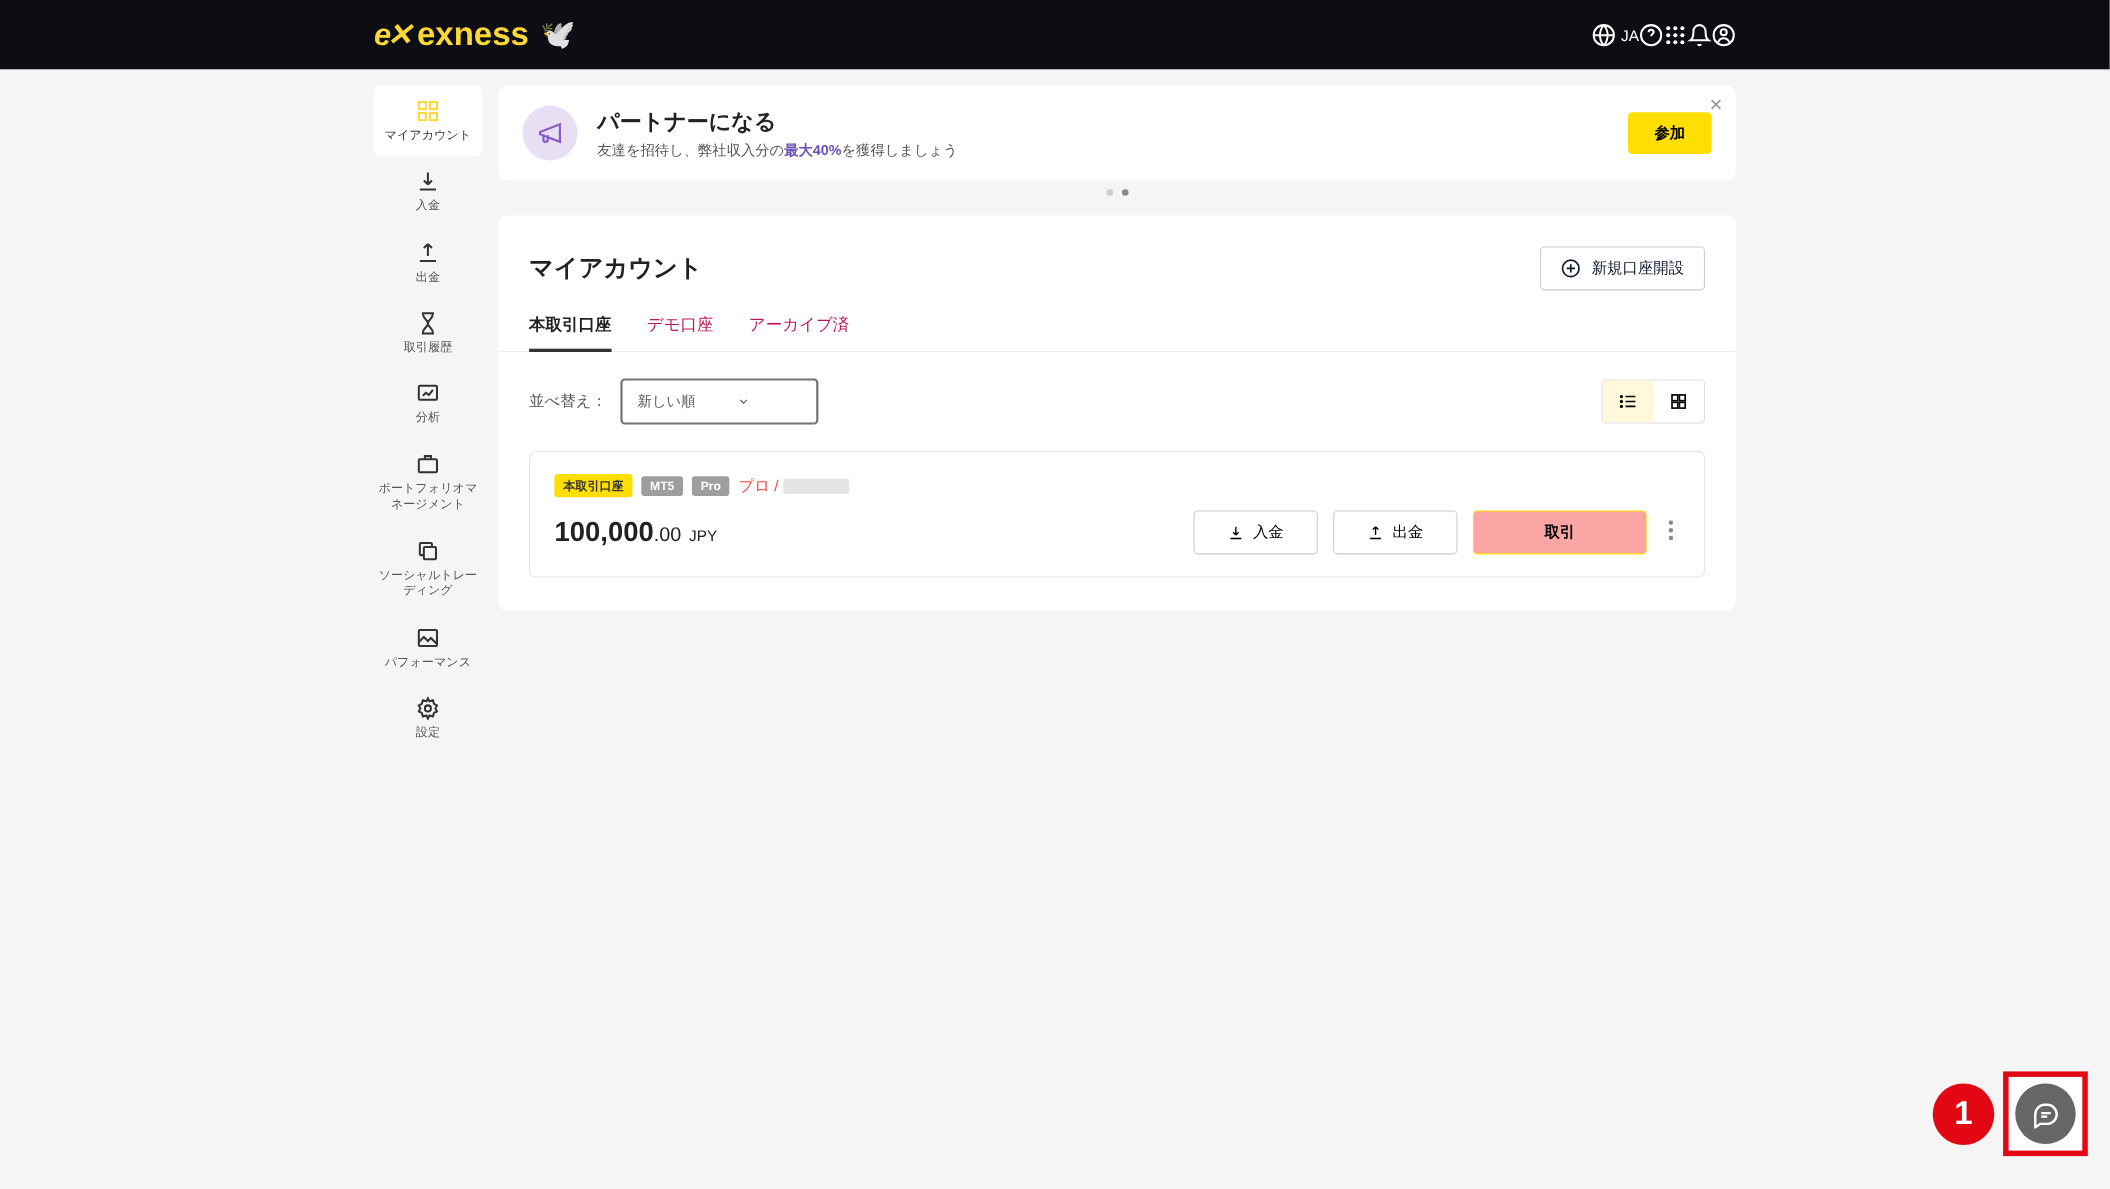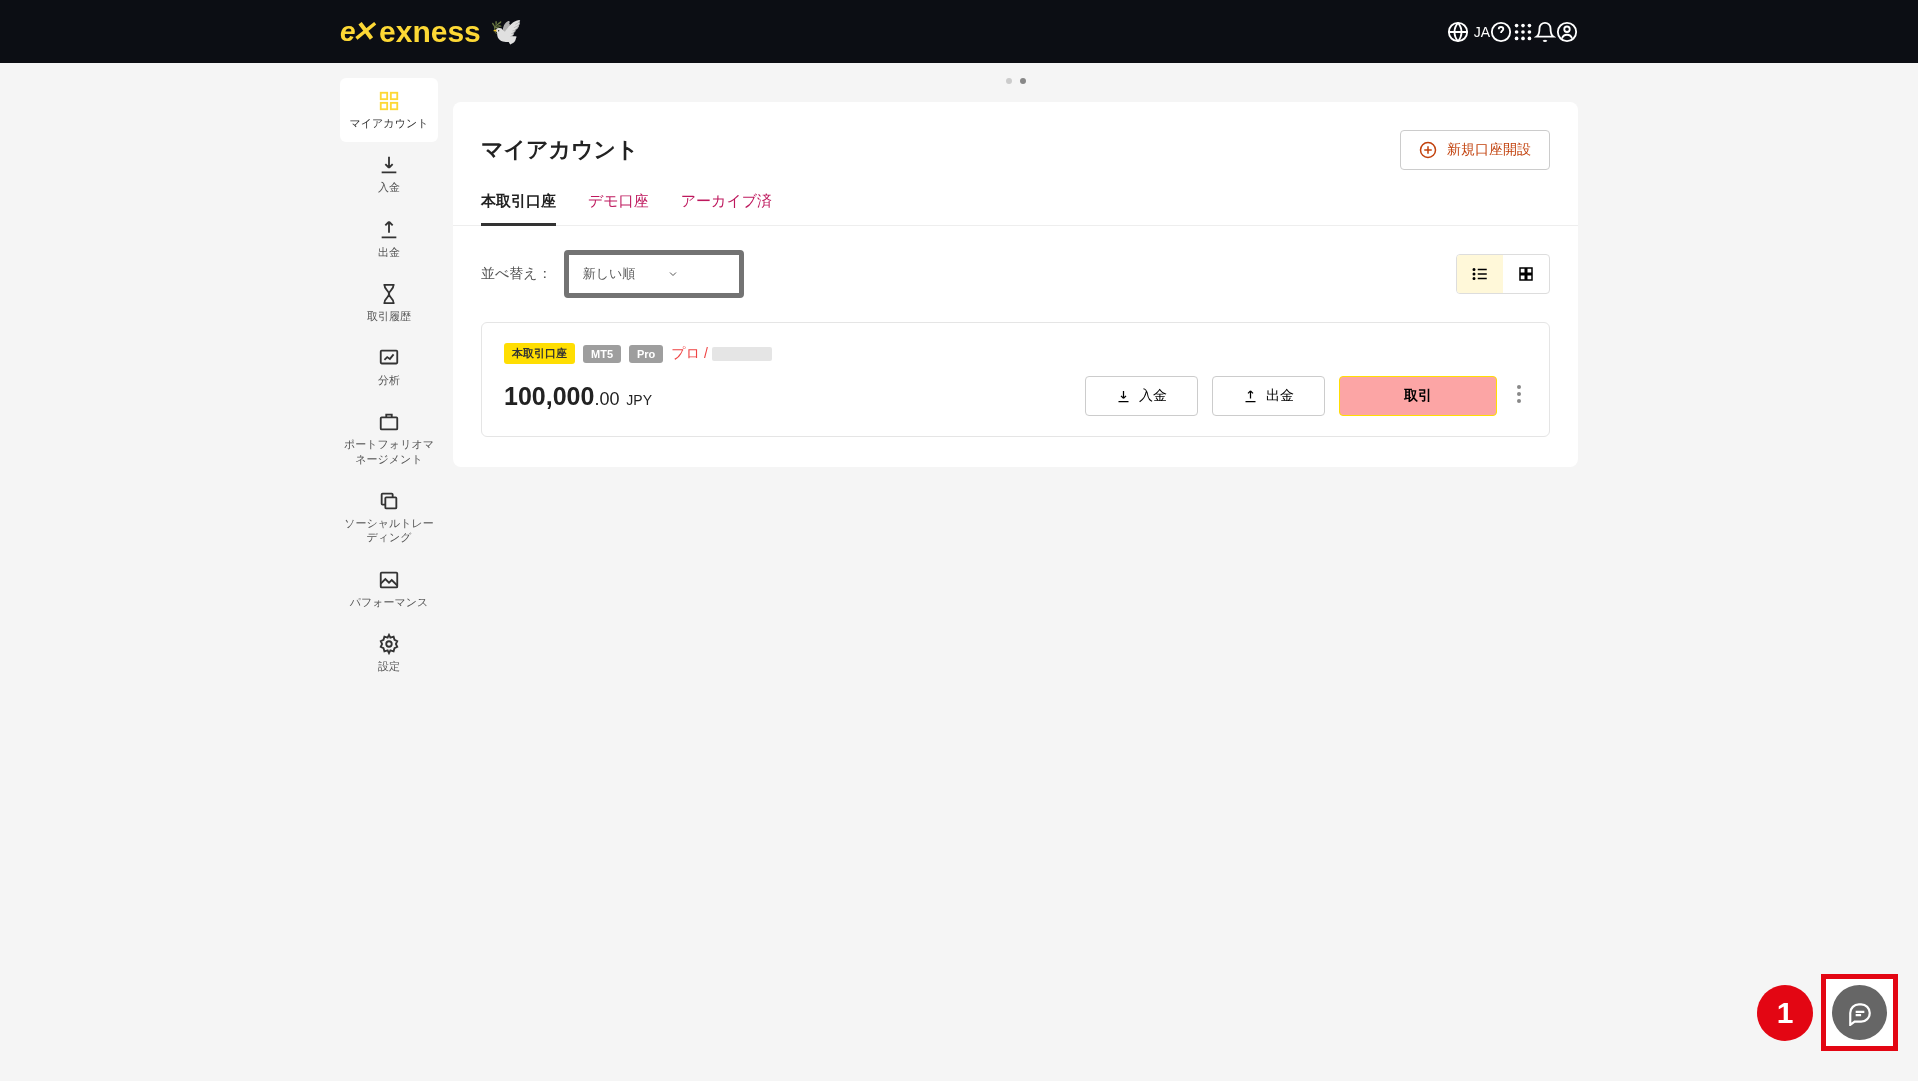--- a/index.html
+++ b/index.html
@@ -106,21 +106,21 @@
     .new-account-btn {
       border: 1px solid #ccc;
       background: #fff;
       padding: 10px 18px;
       border-radius: 4px;
       cursor: pointer;
       display: flex;
       align-items: center;
       gap: 10px;
       font-size: 14px;
-      color: #c2410c;
+      color: #0f172a;
     }
     
     .tabs {
       display: flex;
       gap: 32px;
       padding: 0 28px;
       border-bottom: 1px solid #eee;
     }
     .tab {
       padding: 0 0 14px 0;
@@ -144,21 +144,21 @@
     .controls {
       display: flex;
       justify-content: space-between;
       align-items: center;
       padding: 24px 28px;
       gap: 16px;
     }
     .sort-area { display: flex; align-items: center; gap: 12px; }
     .sort-label { font-size: 14px; color: #555; }
     .sort-select {
-      border: 5px solid #737373;
+      border: 2px solid #737373;
       border-radius: 4px;
       padding: 10px 60px 10px 14px;
       font-size: 13px;
       background: #fff;
       position: relative;
       cursor: pointer;
       min-width: 180px;
       display: flex;
       justify-content: space-between;
       align-items: center;
@@ -346,20 +346,39 @@
     <div class="sidebar-item">
       <svg class="sidebar-icon" viewBox="0 0 24 24" fill="none" stroke="currentColor" stroke-width="2">
           <circle cx="12" cy="12" r="3"></circle>
           <path d="M12 2l1.5 3 3.5-1 1 3.5 3 1.5-1.5 3 1.5 3-3 1.5-1 3.5-3.5-1L12 22l-1.5-3-3.5 1-1-3.5-3-1.5 1.5-3-1.5-3 3-1.5 1-3.5 3.5 1z"></path>
         </svg>
       <span class="sidebar-label">設定</span>
     </div>
   </div>
 
   <div class="content">
+    <div class="banner">
+      <div class="banner-icon">
+        <svg width="24" height="24" viewBox="0 0 24 24" fill="none" stroke="currentColor" stroke-width="2">
+            <path d="M3 11l18-7v16L3 13zM6 13v5a2 2 0 004 0v-4"></path>
+          </svg>
+      </div>
+      <div>
+        <div class="banner-title">パートナーになる</div>
+        <div class="banner-desc">
+          <span>友達を招待し、弊社収入分の</span><span class="highlight">最大40%</span><span>を獲得しましょう</span>
+        </div>
+      </div>
+      <button class="banner-btn">参加</button>
+      <div class="banner-close">
+        <svg width="12" height="12" viewBox="0 0 24 24" stroke="currentColor" stroke-width="3">
+            <path d="M4 4l16 16M20 4L4 20"></path>
+          </svg>
+      </div>
+    </div>
     <div class="dots">
       <div class="dot"></div>
       <div class="dot active"></div>
     </div>
 
     <div class="panel">
       <div class="panel-header">
         <div class="panel-title">マイアカウント</div>
         <button class="new-account-btn">
           <svg width="18" height="18" viewBox="0 0 24 24" fill="none" stroke="currentColor" stroke-width="2">

